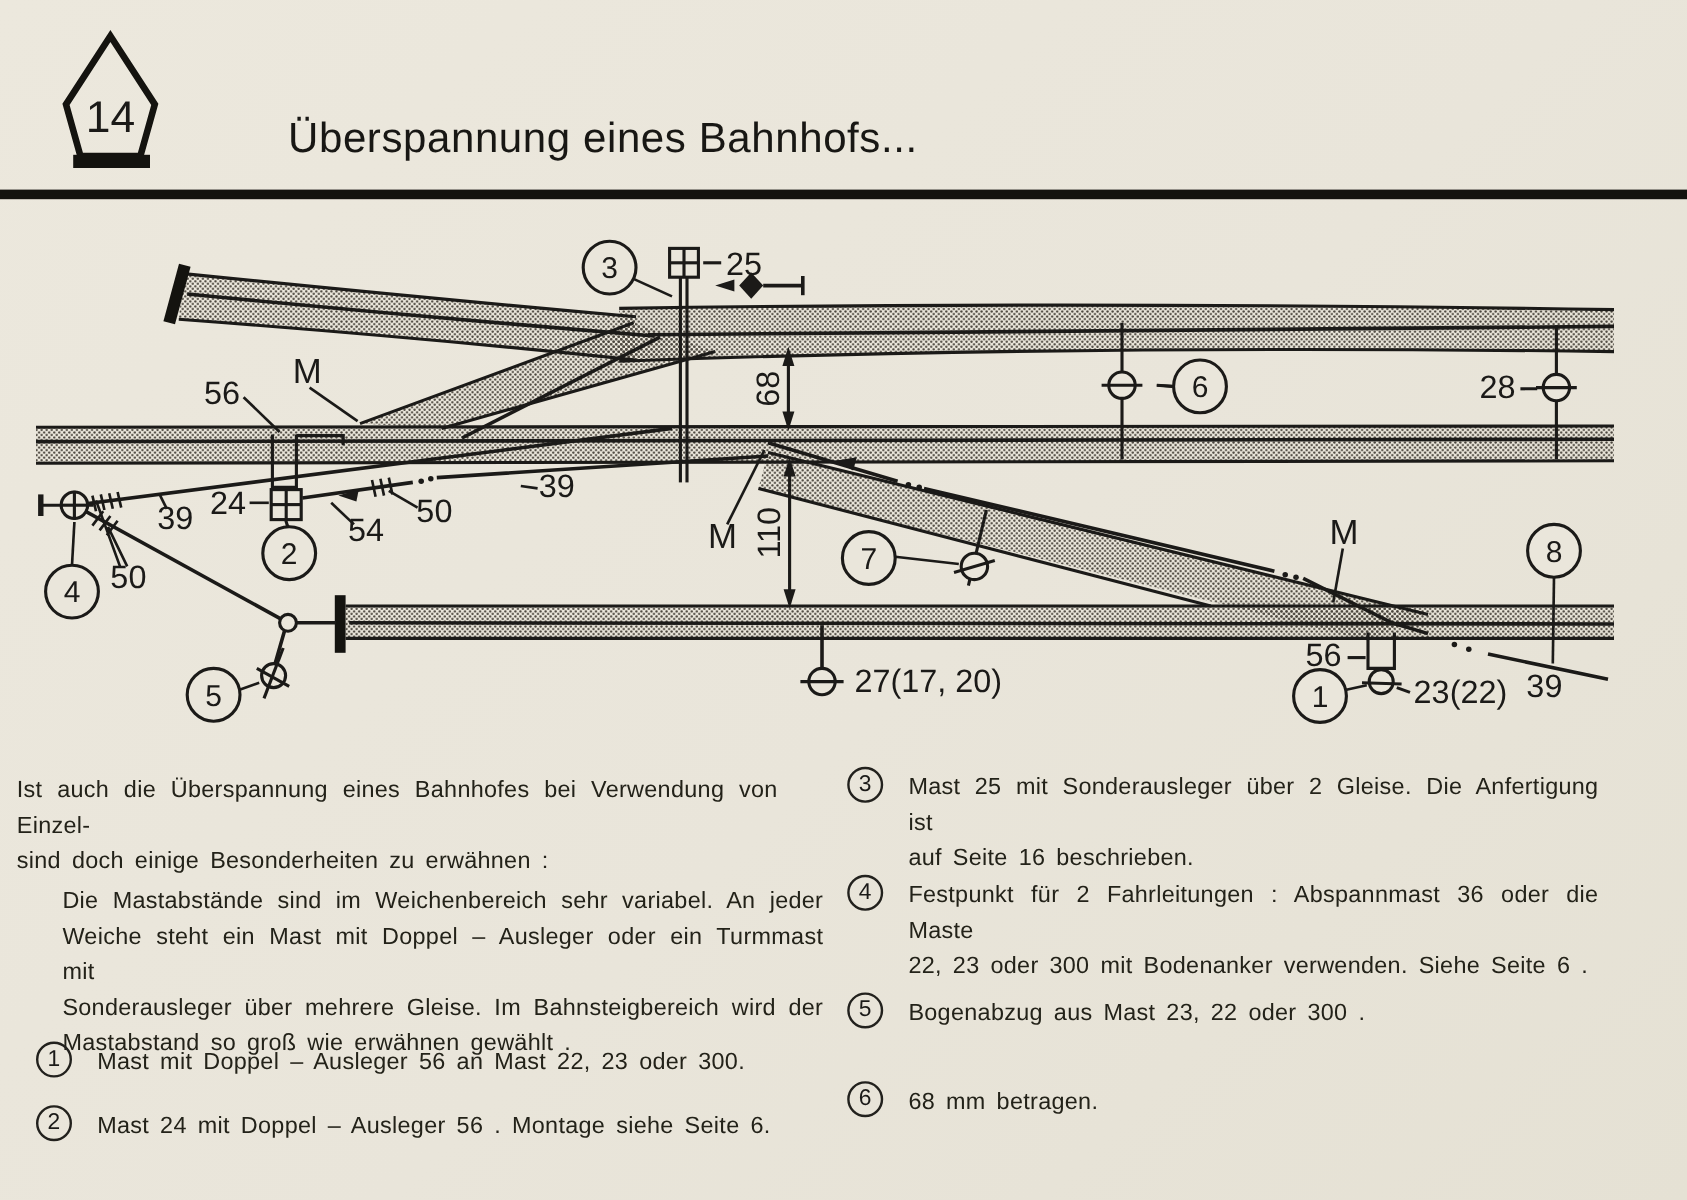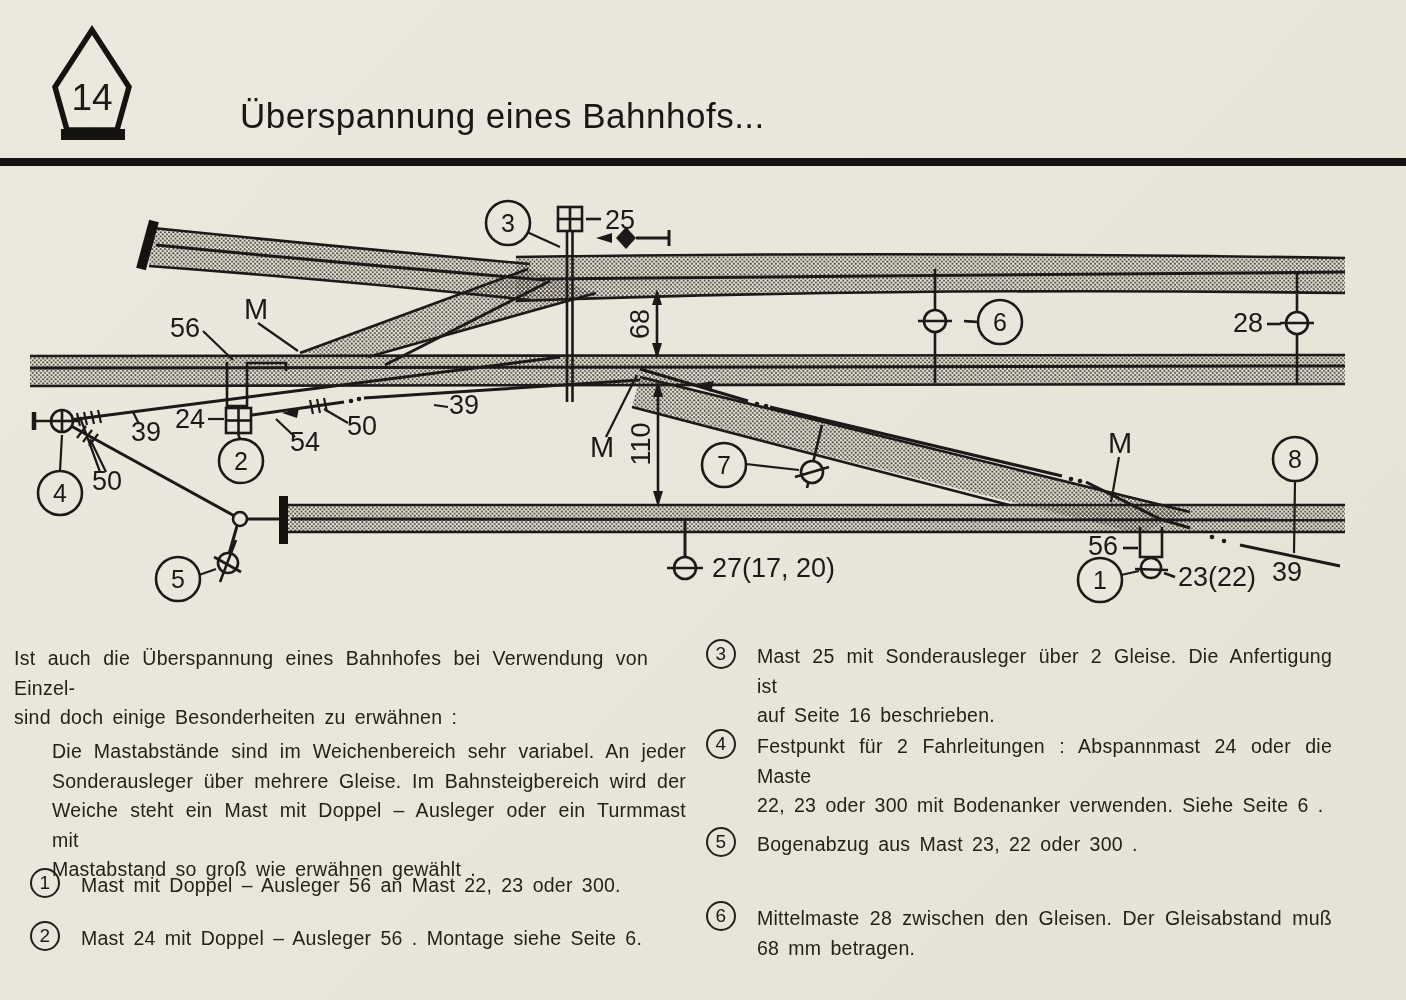--- a/index.html
+++ b/index.html
@@ -268,22 +268,22 @@
         </g>
     </g>
   </svg>
 
   <div class="para" style="left:14px;top:644px;width:634px;">
     <div class="j">Ist auch die Überspannung eines Bahnhofes bei Verwendung von Einzel-</div>
     <div>sind doch einige Besonderheiten zu erwähnen :</div>
   </div>
   <div class="para" style="left:30px;top:737px;width:634px;margin-left:22px;">
     <div class="j">Die Mastabstände sind im Weichenbereich sehr variabel. An jeder</div>
+    <div class="j">Weiche steht ein Mast mit Doppel – Ausleger oder ein Turmmast mit</div>
     <div class="j">Sonderausleger über mehrere Gleise. Im Bahnsteigbereich wird der</div>
-    <div class="j">Weiche steht ein Mast mit Doppel – Ausleger oder ein Turmmast mit</div>
     <div>Mastabstand so groß wie erwähnen gewählt .</div>
   </div>
 
   <div class="titem" style="left:30px;top:871px;width:640px;">
     <span class="tbadge">1</span>
     <div class="ttext">
         <div>Mast mit Doppel – Ausleger 56 an Mast 22, 23 oder 300.</div>
       </div>
   </div>
   <div class="titem" style="left:30px;top:924px;width:640px;">
@@ -296,31 +296,30 @@
   <div class="titem" style="left:706px;top:642px;width:626px;">
     <span class="tbadge">3</span>
     <div class="ttext">
       <div class="j">Mast 25 mit Sonderausleger über 2 Gleise. Die Anfertigung ist</div>
       <div>auf Seite 16 beschrieben.</div>
     </div>
   </div>
   <div class="titem" style="left:706px;top:732px;width:626px;">
     <span class="tbadge">4</span>
     <div class="ttext">
-      <div class="j">Festpunkt für 2 Fahrleitungen : Abspannmast 24 oder die Maste</div>
+      <div class="j">Festpunkt für 2 Fahrleitungen : Abspannmast 36 oder die Maste</div>
       <div>22, 23 oder 300 mit Bodenanker verwenden. Siehe Seite 6 .</div>
     </div>
   </div>
   <div class="titem" style="left:706px;top:830px;width:626px;">
     <span class="tbadge">5</span>
     <div class="ttext">
         <div>Bogenabzug aus Mast 23, 22 oder 300 .</div>
       </div>
   </div>
   <div class="titem" style="left:706px;top:904px;width:626px;">
     <span class="tbadge">6</span>
     <div class="ttext">
-      <div class="j">Mittelmaste 28 zwischen den Gleisen. Der Gleisabstand muß</div>
       <div>68 mm betragen.</div>
     </div>
   </div>
 
 </div>
 
 </body></html>

